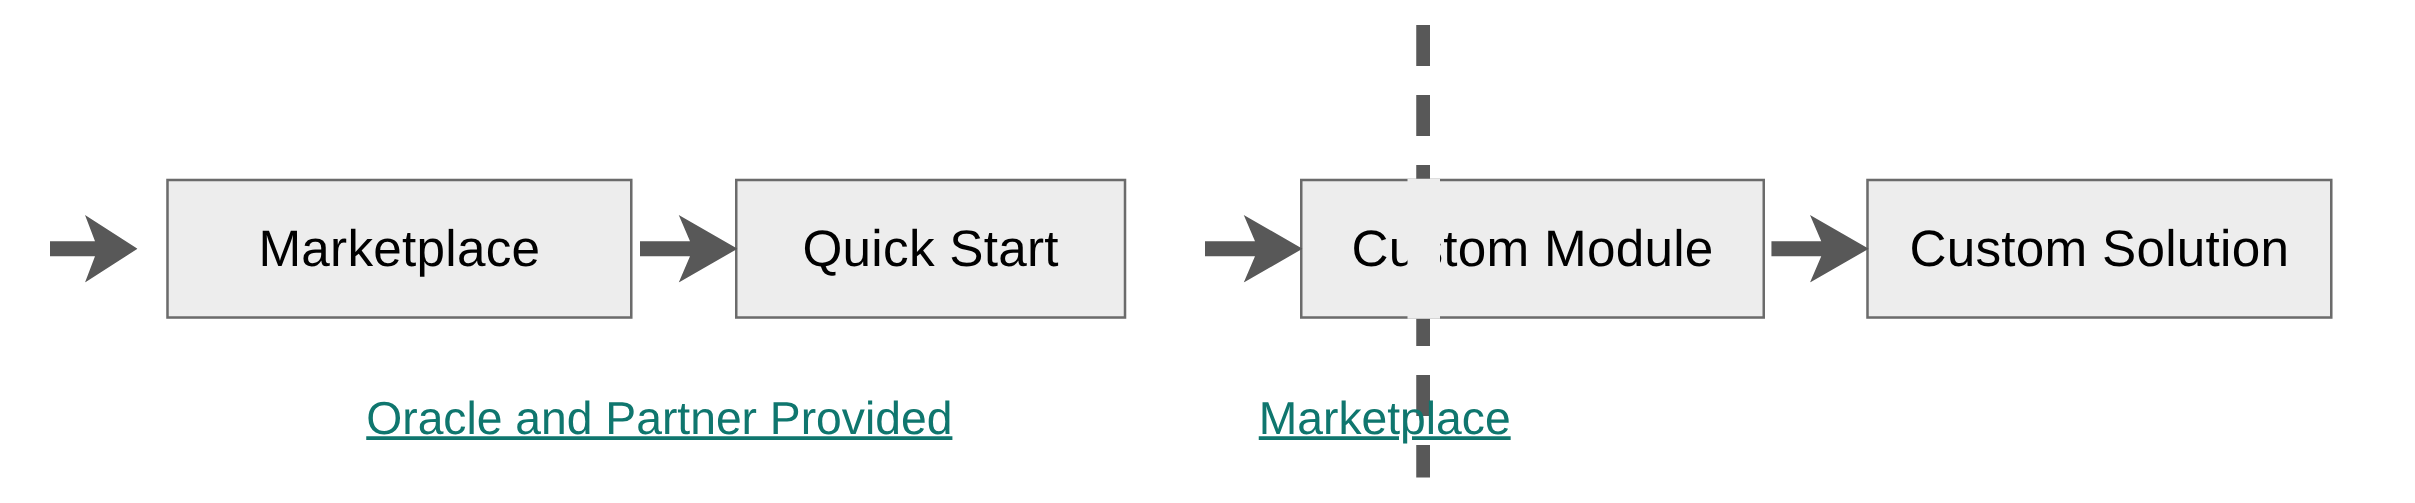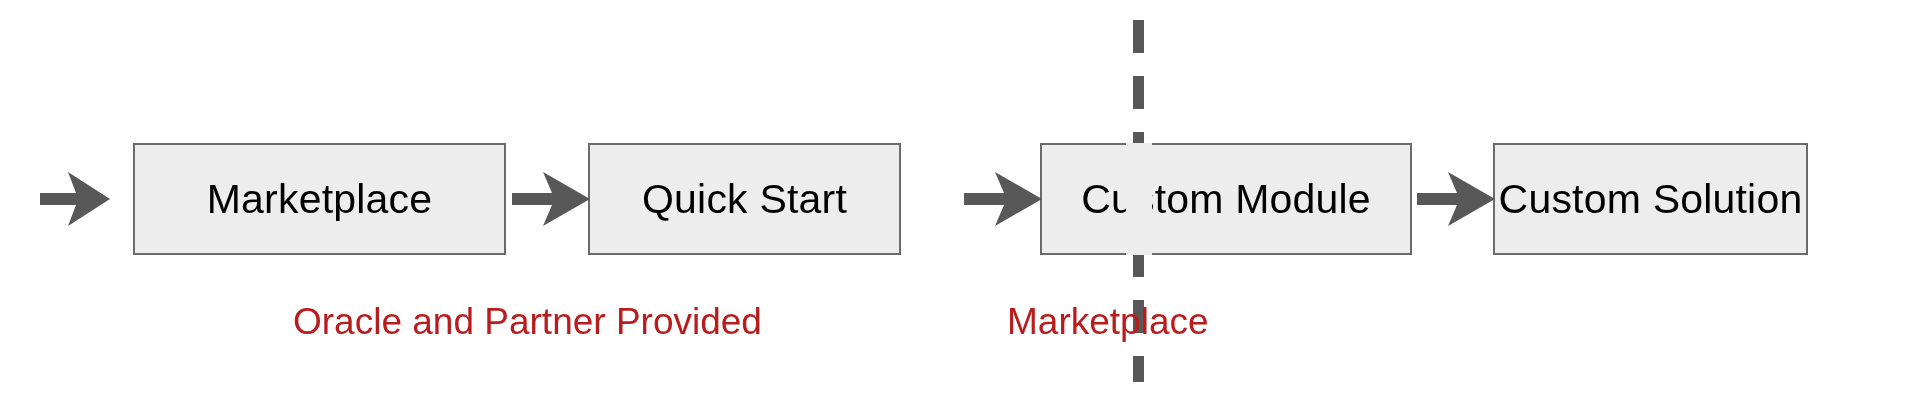--- a/index.html
+++ b/index.html
@@ -31,21 +31,21 @@
   .flow-box .box-label {
     font-size: 41px;
     color: #000000;
     line-height: 1;
     white-space: nowrap;
     letter-spacing: 0.2px;
   }
   #box-0 { left: 133px;  width: 373px; }
   #box-1 { left: 588px;  width: 313px; }
   #box-2 { left: 1040px; width: 372px; }
-  #box-3 { left: 1493px; width: 315px; }
+  #box-3 { left: 1493px; width: 373px; }
 
   .arrow {
     position: absolute;
     top: 172px;
     height: 54px;
   }
   .arrow svg { display: block; width: 100%; height: 100%; }
   #arrow-0 { left: 40px;   width: 70px; }
   #arrow-1 { left: 512px;  width: 78px; }
   #arrow-2 { left: 964px;  width: 78px; }
@@ -69,25 +69,26 @@
     position: absolute;
     left: 1126px;
     top: 143px;
     width: 26px;
     height: 112px;
     background: #ededed;
   }
 
   .caption {
     position: absolute;
-    top: 303px;
+    top: 316px;
     font-size: 37px;
-    color: #b91c1c;
+    color: #0f766e;
     line-height: 1;
     white-space: nowrap;
+    text-decoration: underline;
   }
   #caption-0 { left: 293px;  }
   #caption-1 { left: 1007px; }
 </style>
 </head>
 <body>
 
 <div id="canvas">
 
   <div class="flow-box" id="box-0">

